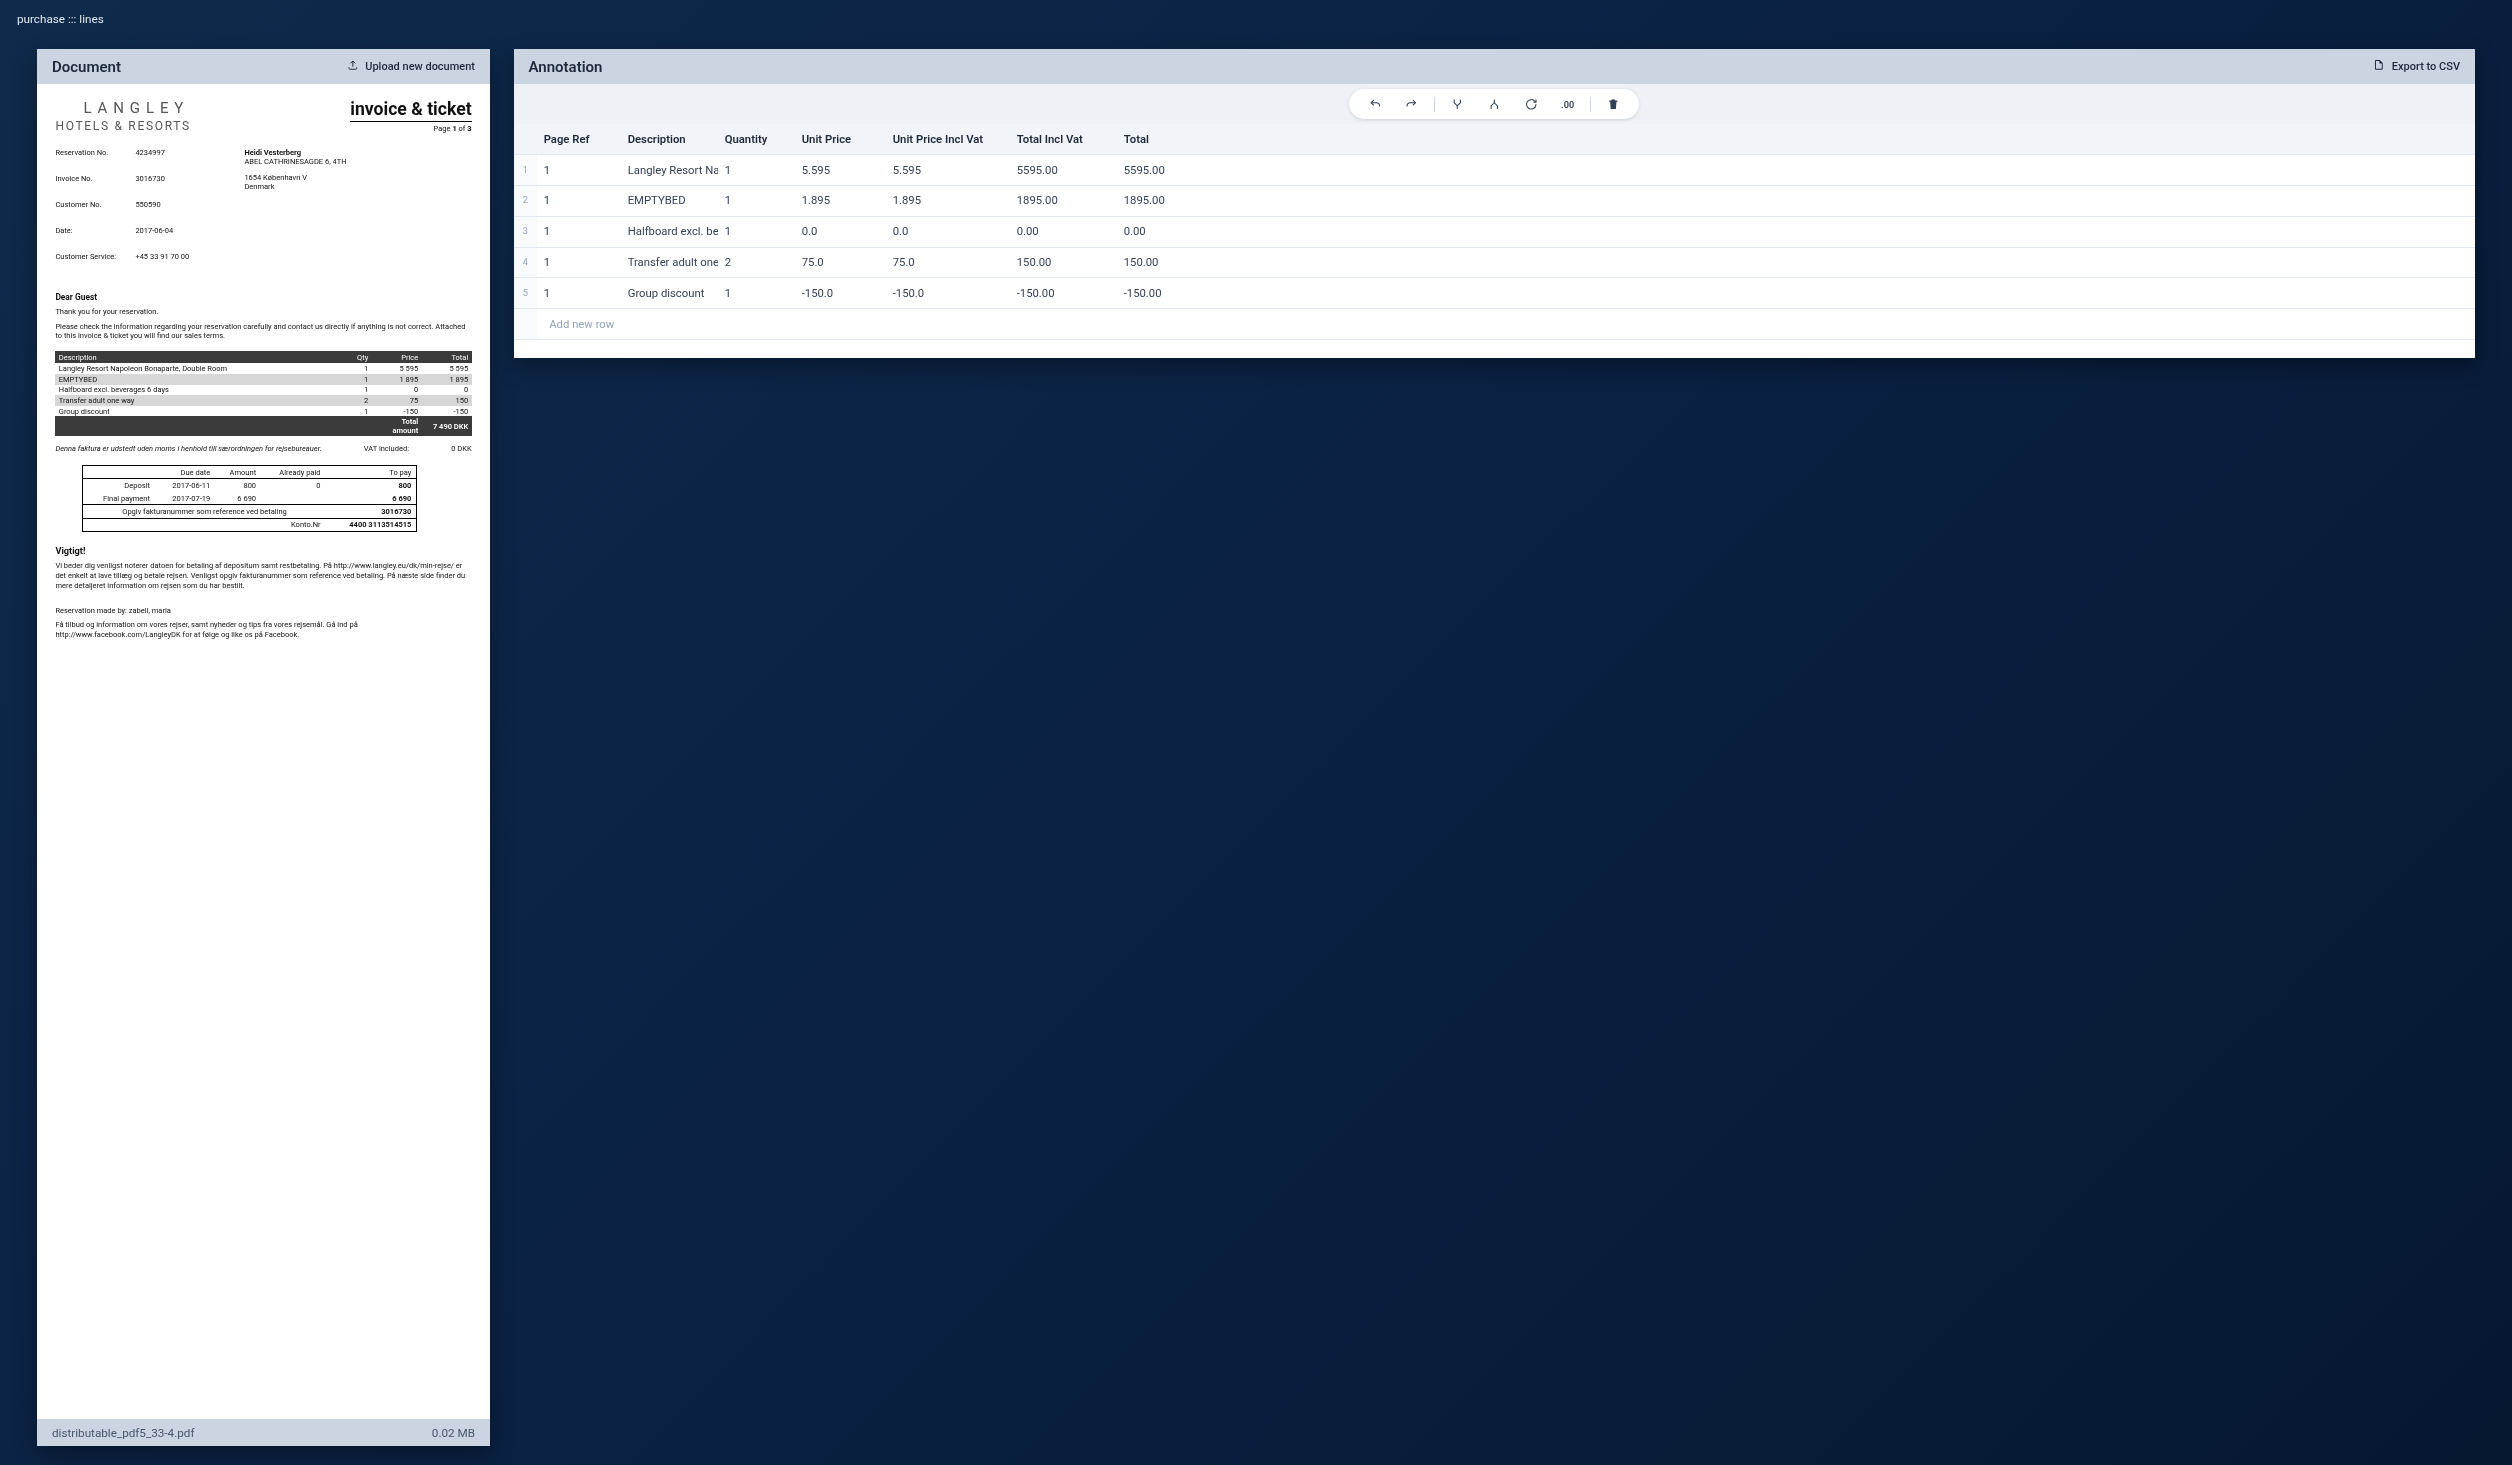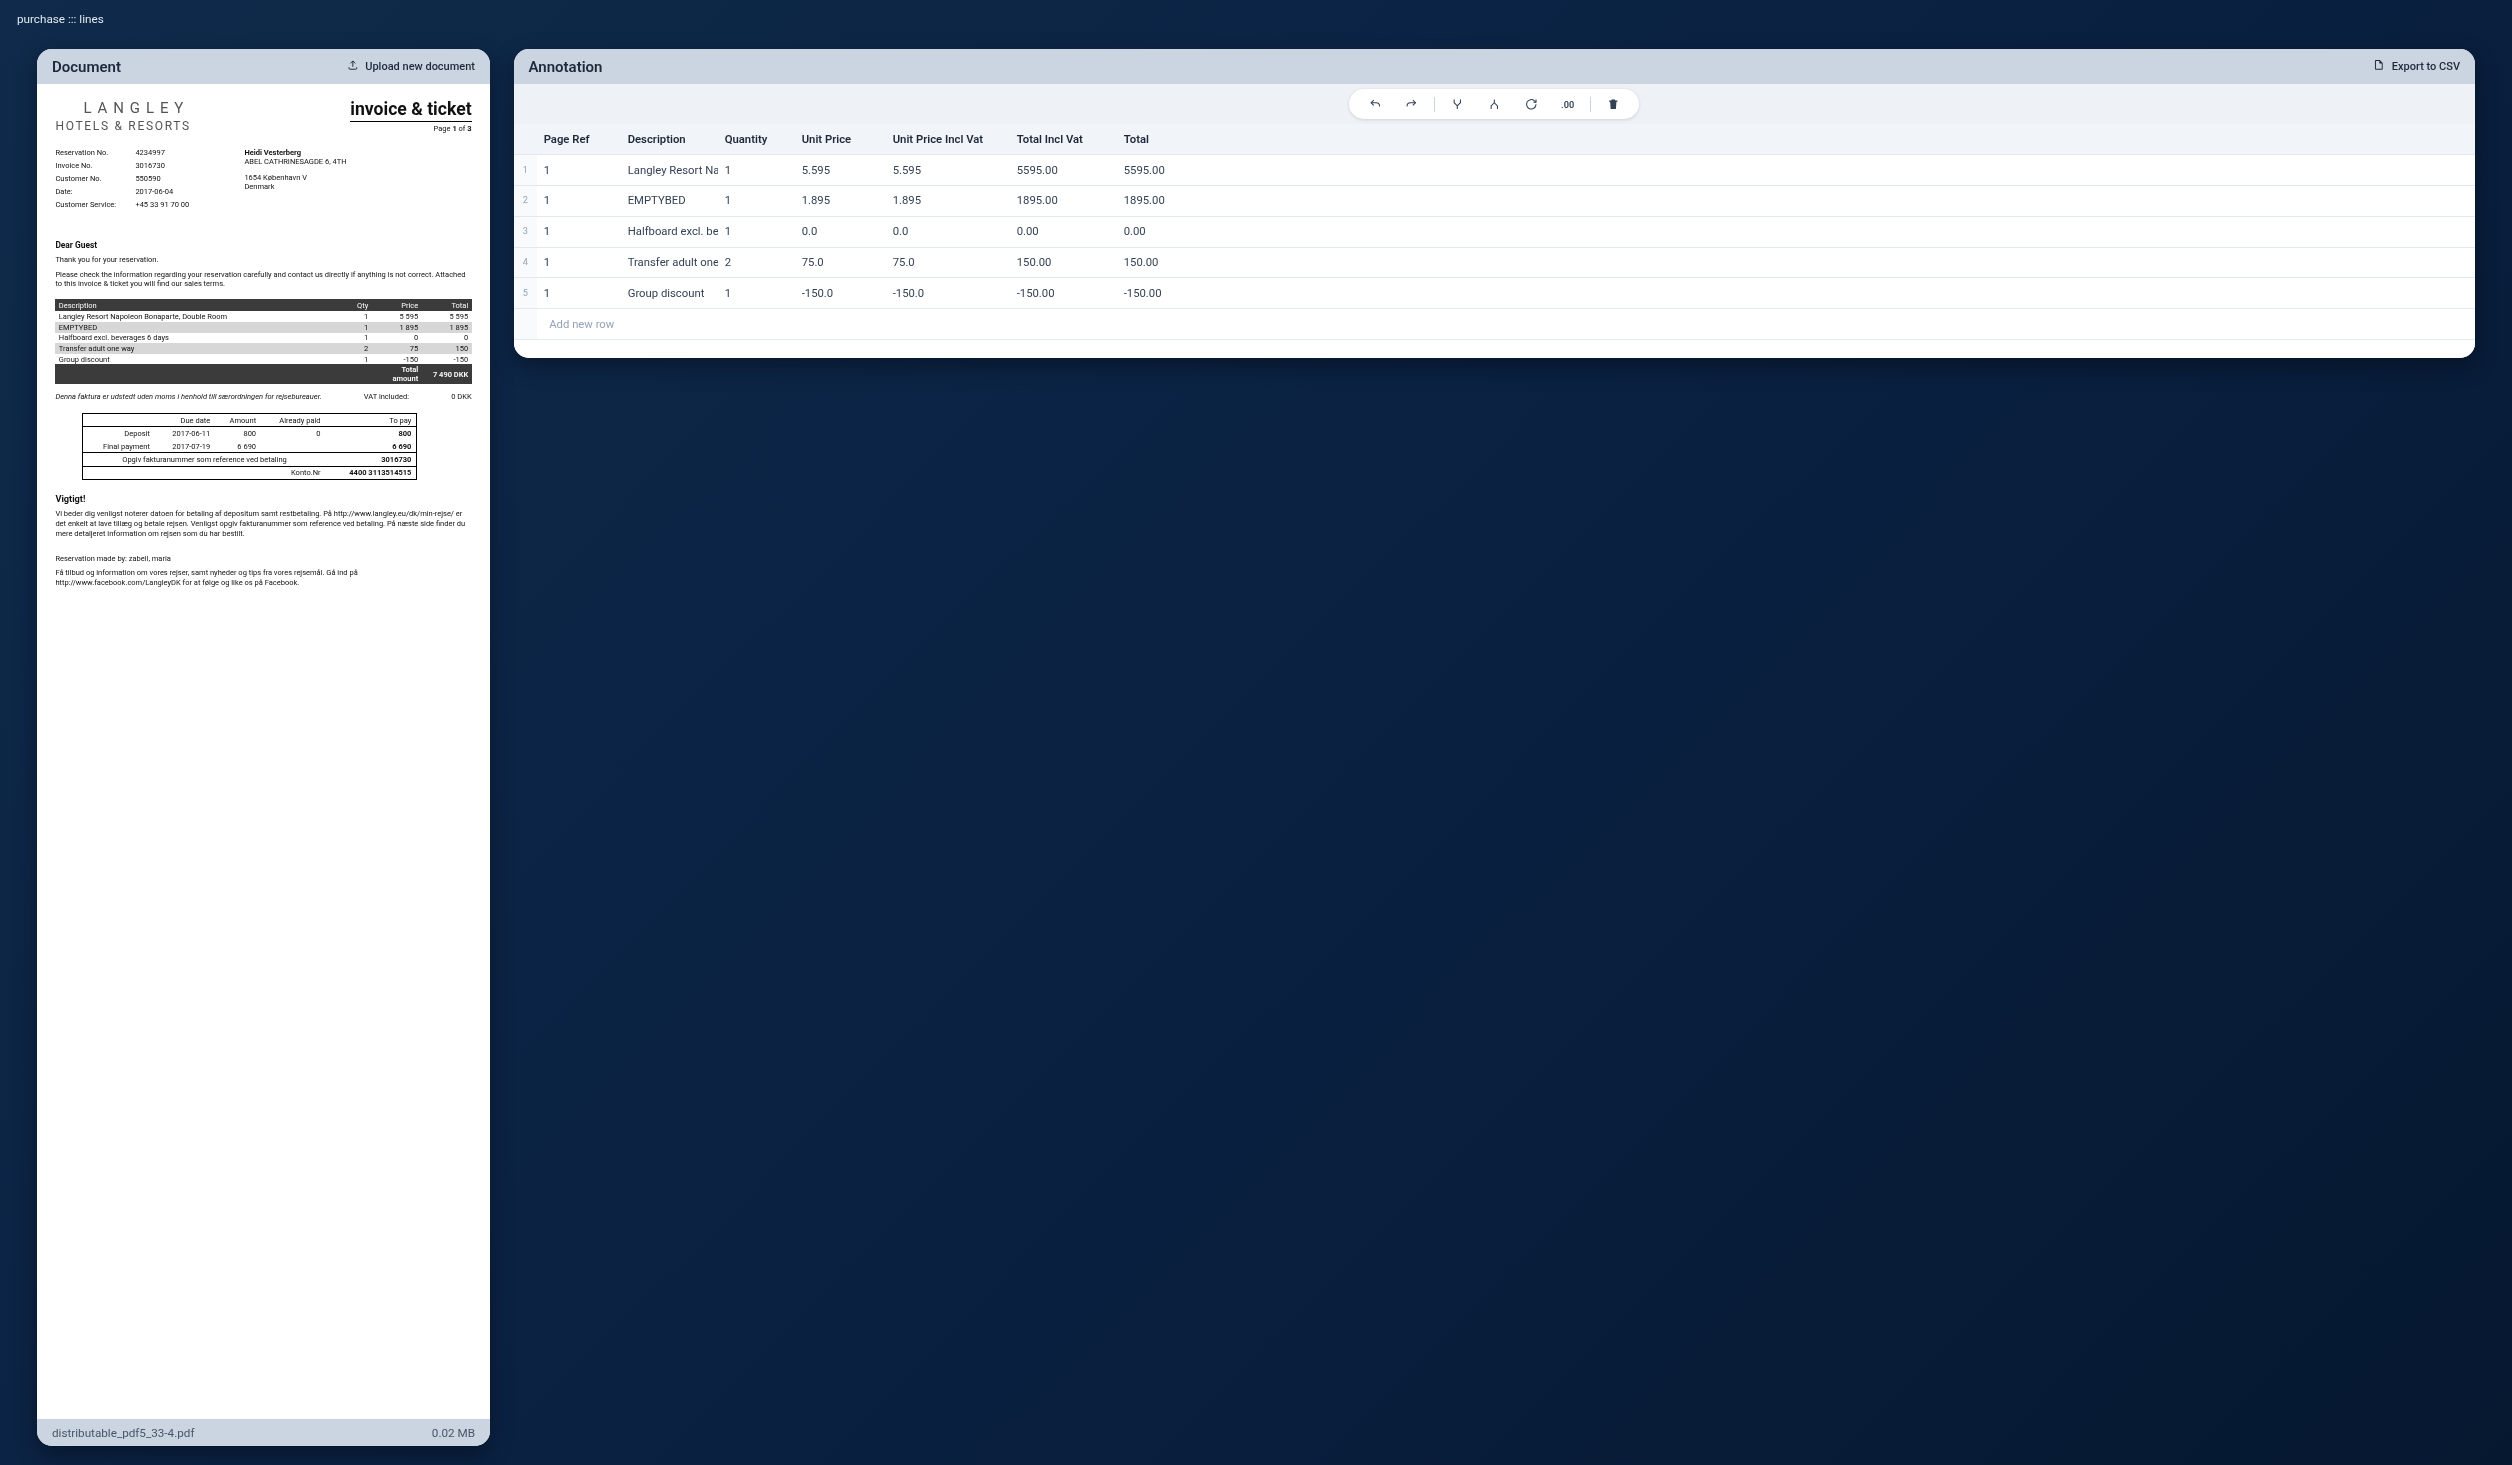--- a/index.html
+++ b/index.html
@@ -16,21 +16,21 @@
     padding: 11.7px 17px 6.7px;
   }
   .workspace {
     display: flex;
     gap: 23.5px;
     padding: 17px 37px;
     height: calc(100% - 34px);
   }
   .panel {
     background: #f1f5f9;
-    border-radius: 15px;
+    border-radius: 1px;
     box-shadow: 0 8.4px 21px rgba(0,0,0,.35);
     display: flex;
     flex-direction: column;
     overflow: hidden;
   }
   .panel-left { width: 453px; flex-shrink: 0; }
   .panel-right { flex: 1; height: 309px; }
   .panel-header {
     display: flex;
     align-items: center;
@@ -54,21 +54,21 @@
     padding: 6.7px 15px; font-size: 11.7px; color: #475569;
   }
   .doc-top { display: flex; justify-content: space-between; align-items: flex-start; }
   .doc-logo-name { font-size: 15px; letter-spacing: 5.9px; font-weight: 400; color: #555; margin-left: 28px; }
   .doc-logo-sub { font-size: 12px; letter-spacing: 1.7px; color: #555; margin-top: 1.7px; }
   .doc-heading { text-align: right; }
   .doc-heading h1 { font-size: 17.6px; font-weight: 700; }
   .doc-heading .rule { border-top: 0.8px solid #000; margin-top: 1.7px; }
   .doc-heading .pg { font-size: 7.5px; margin-top: 1.7px; }
   .doc-meta { display: flex; gap: 34px; margin-top: 15px; }
-  .kv { display: grid; grid-template-columns: 80px 75px; font-size: 7.5px; row-gap: 4px; }
+  .kv { display: grid; grid-template-columns: 80px 75px; font-size: 7.5px; row-gap: 17px; }
   .kv .v { text-align: left; }
   .addr { font-size: 7.5px; }
   .addr .bold { font-weight: 700; }
   .doc-section { margin-top: 31px; }
   .dear { font-weight: 700; font-size: 8.4px; }
   .doc-p { font-size: 7.5px; margin-top: 5px; line-height: 1.3; }
   
   .inv-table { width: 100%; border-collapse: collapse; margin-top: 10px; font-size: 7.5px; }
   .inv-table th { background: #3b3b3b; color: #fff; font-weight: 400; padding: 1.7px 3.4px; text-align: right; }
   .inv-table th:first-child { text-align: left; }

